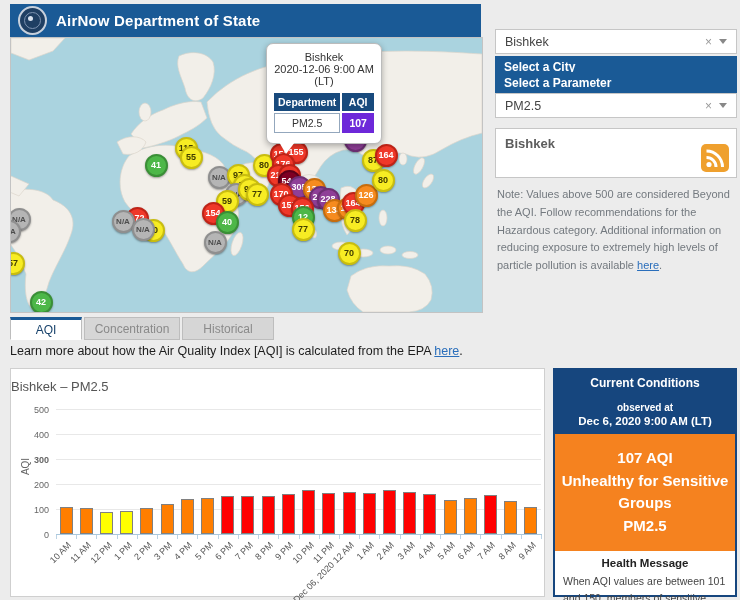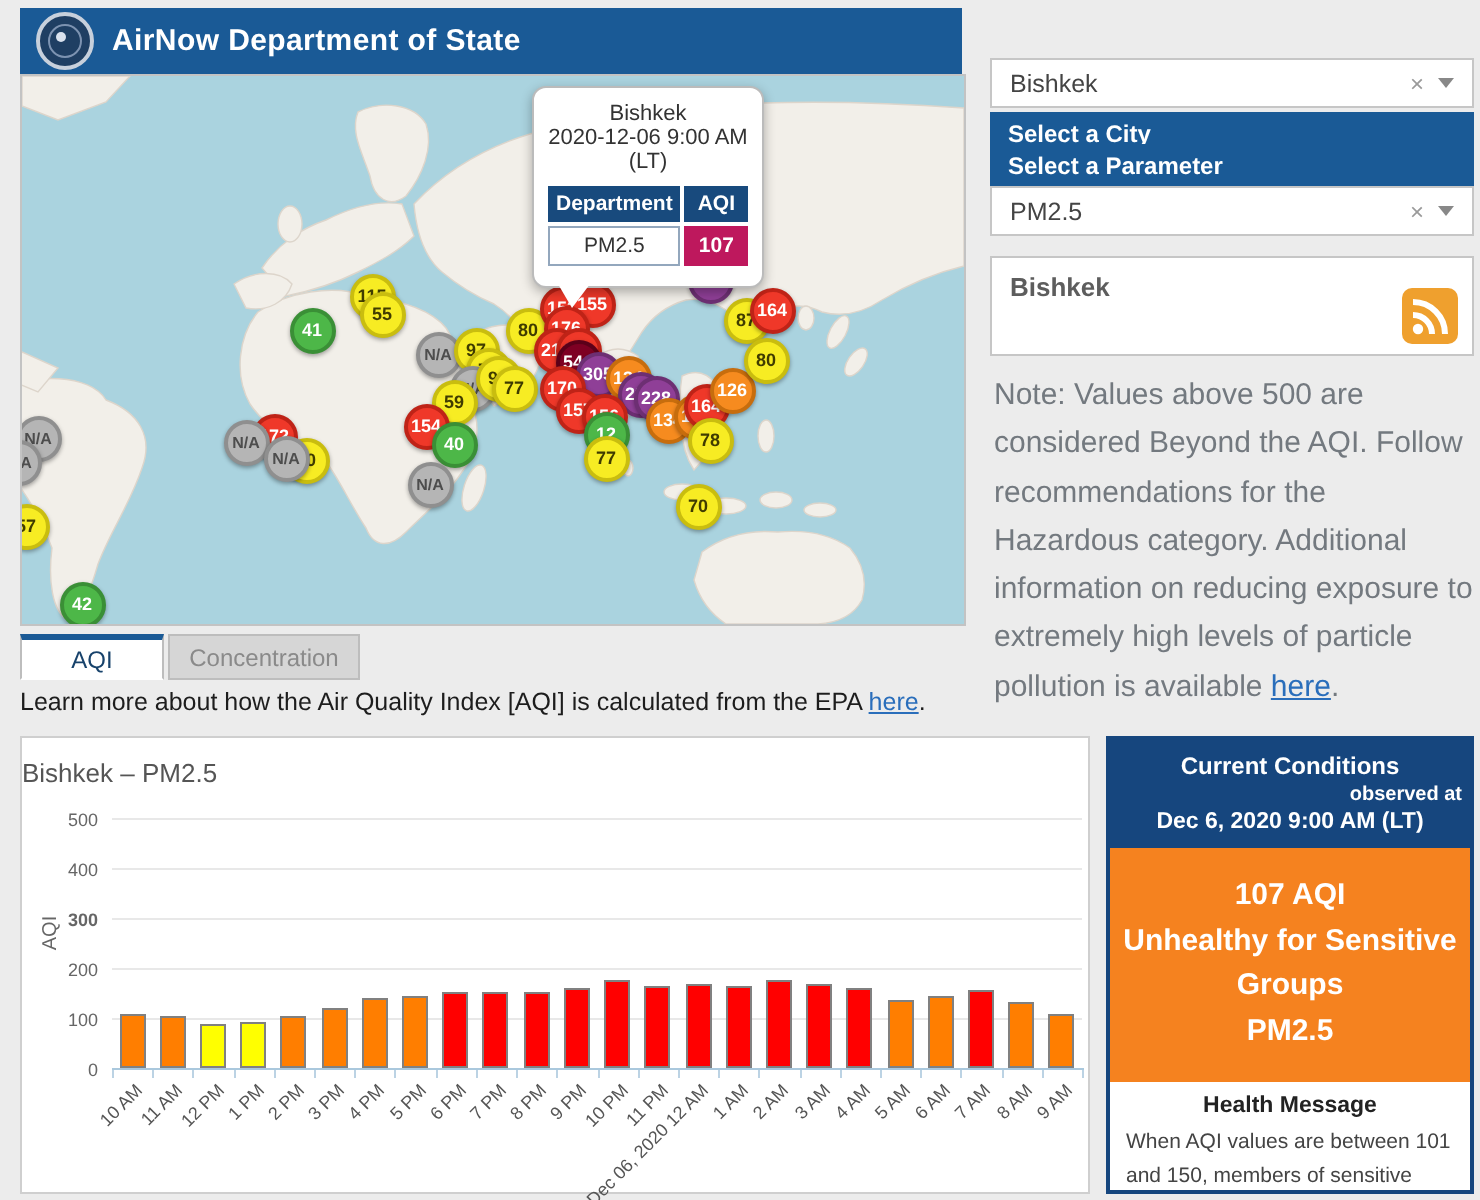--- a/index.html
+++ b/index.html
@@ -34,21 +34,21 @@
     content:"";position:absolute;left:12px;bottom:-11px;width:0;height:0;
     border-left:7px solid transparent;border-right:9px solid transparent;border-top:12px solid #fff;
   }
   .popup .pl1{font-size:11px;color:#333;}
   .popup .pl2{font-size:11px;color:#333;}
   .popup table{border-collapse:separate;border-spacing:2px;margin:4px auto 0;}
   .popup th{background:#184a7d;color:#fff;font-size:10.5px;font-weight:bold;padding:3px 4px;}
   .popup th.c1{width:52px;} .popup th.c2{width:30px;}
   .popup td{font-size:10.5px;padding:3px 2px;}
   .popup td.c1{background:#fff;border:1px solid #93a7bd;color:#333;}
-  .popup td.c2{background:#be185d;color:#fff;font-weight:bold;margin-left:12px;}
+  .popup td.c2{background:#6d28d9;color:#fff;font-weight:bold;margin-left:12px;}
 
   .tabs{position:absolute;left:10px;top:317px;display:flex;gap:2px;}
   .tab{
     height:23px;box-sizing:border-box;display:flex;align-items:center;justify-content:center;
     background:#d6d6d6;border:1px solid #bdbdbd;color:#8a8a8a;font-size:12px;cursor:pointer;
   }
   .tab.t0{width:72px;} .tab.t1{width:96px;} .tab.t2{width:92px;}
   .tab.active{background:#fff;border-top:3px solid #1a5a96;border-bottom-color:#fff;color:#17426b;}
 
   .learn{position:absolute;left:10px;top:344px;font-size:12.5px;color:#1d1d1d;}
@@ -78,28 +78,28 @@
     position:absolute;left:495px;width:242px;height:25px;background:#fff;border:1px solid #c6c6c6;box-sizing:border-box;
     display:flex;align-items:center;font-size:12.5px;color:#444;padding-left:9px;cursor:pointer;
   }
   .sel .x{margin-left:auto;color:#9a9a9a;font-size:12px;padding:0 7px;cursor:pointer;}
   .sel .caret{width:0;height:0;border-left:4px solid transparent;border-right:4px solid transparent;border-top:5px solid #888;margin-right:9px;}
   .rss-box{
     position:absolute;left:495px;top:128px;width:242px;height:50px;background:#fff;border:1px solid #c6c6c6;box-sizing:border-box;
   }
   .rss-city{position:absolute;left:9px;top:7px;font-size:13px;color:#5d5d5d;font-weight:bold;}
   .rss-icon{position:absolute;right:7px;bottom:5px;width:28px;height:28px;cursor:pointer;}
-  .note{position:absolute;left:497px;top:186px;width:240px;font-size:15px;color:#73797f;line-height:1.62;}
+  .note{position:absolute;left:497px;top:186px;width:240px;font-size:11px;color:#73797f;line-height:1.62;}
 
   .cond-card{
     position:absolute;left:553px;top:368px;width:184px;height:229px;background:#fff;border:2px solid #16467e;box-sizing:border-box;
   }
   .cond-head{background:#16467e;color:#fff;text-align:center;padding:6px 4px 7px;}
   .cond-head .l1{font-size:12px;font-weight:bold;}
-  .cond-head .l2{font-size:10px;font-weight:bold;margin-top:2px;text-align:right;}
+  .cond-head .l2{font-size:10px;font-weight:bold;margin-top:12px;}
   .cond-head .l3{font-size:11.5px;font-weight:bold;margin-top:2px;}
   .cond-aqi{background:#f5821f;color:#fff;text-align:center;font-size:15px;font-weight:bold;line-height:1.5;padding:13px 6px 14px;}
   .health{padding:6px 8px 0;}
   .health .ht{text-align:center;font-size:11.5px;font-weight:bold;color:#222;margin-bottom:4px;}
   .health .hb{font-size:10.5px;color:#444;line-height:1.62;}
 </style>
 </head>
 <body>
 
 <div class="app-header">
@@ -202,20 +202,21 @@
         <td class="c2">107</td>
       </tr>
     </tbody>
       </table>
   </div>
 </div>
 
 <div class="tabs">
   <div class="tab t0 active">AQI</div>
   <div class="tab t1">Concentration</div>
+  <div class="tab t2">Historical</div>
 </div>
 
 <div class="learn"><span>Learn more about how the Air Quality Index [AQI] is calculated from the EPA </span><a class="lnk">here</a><span>.</span></div>
 
 <div class="chart-card">
   <div class="chart-title">Bishkek – PM2.5</div>
   <div class="ylab">AQI</div>
   <div id="plot">
       <div class="ytick" style="top: 160.5px;">0</div>
       <div class="gridline" style="top: 140px;"></div>

